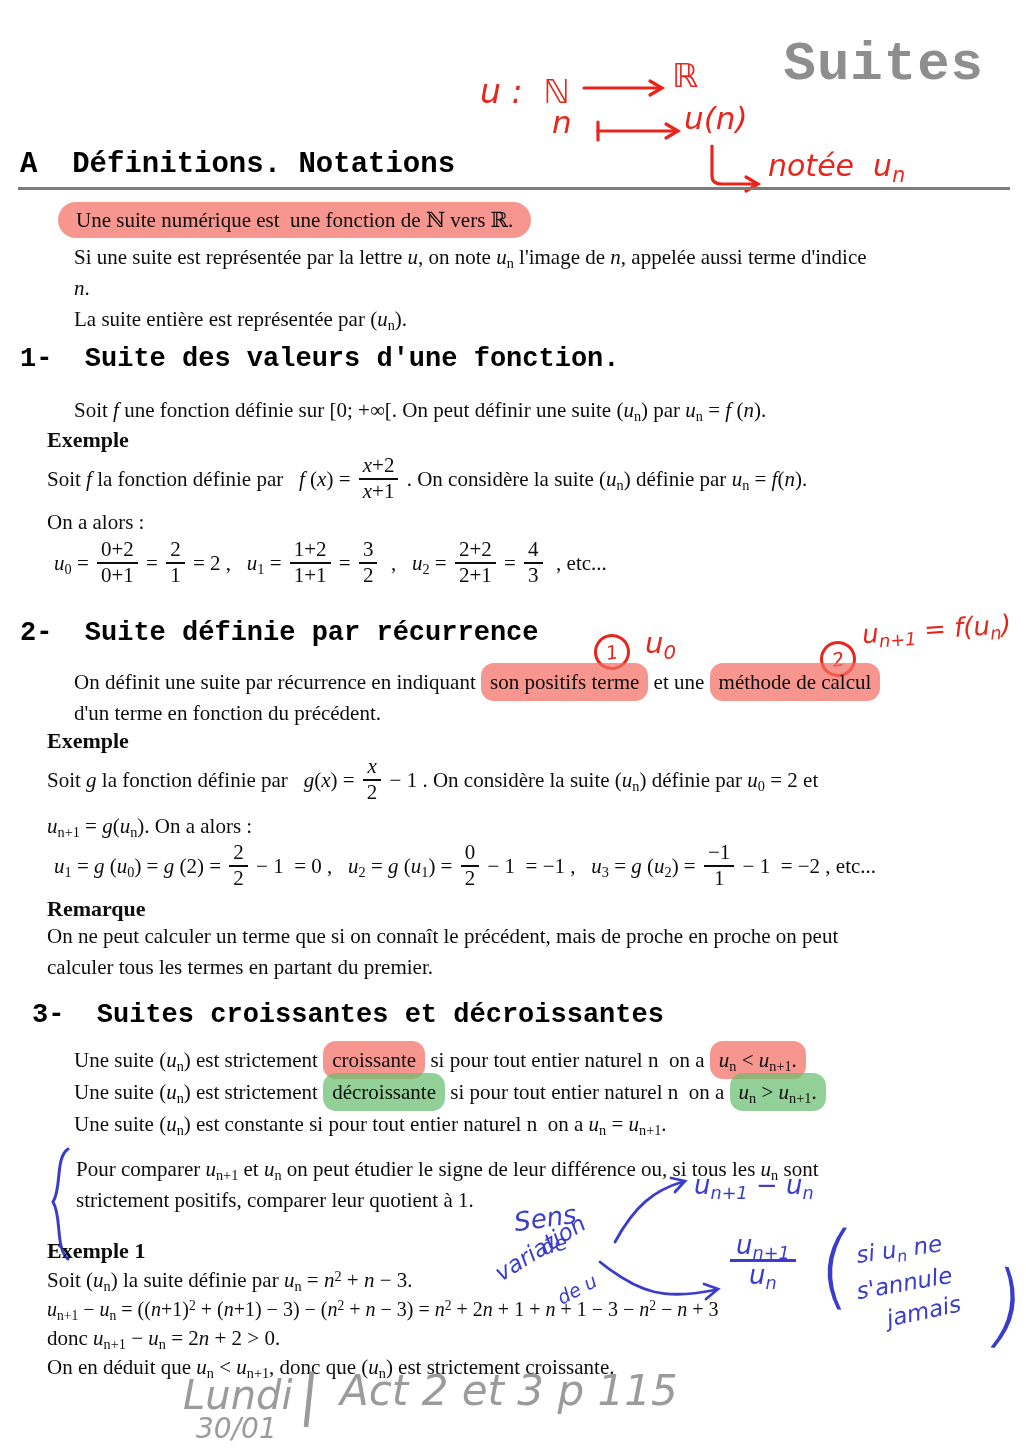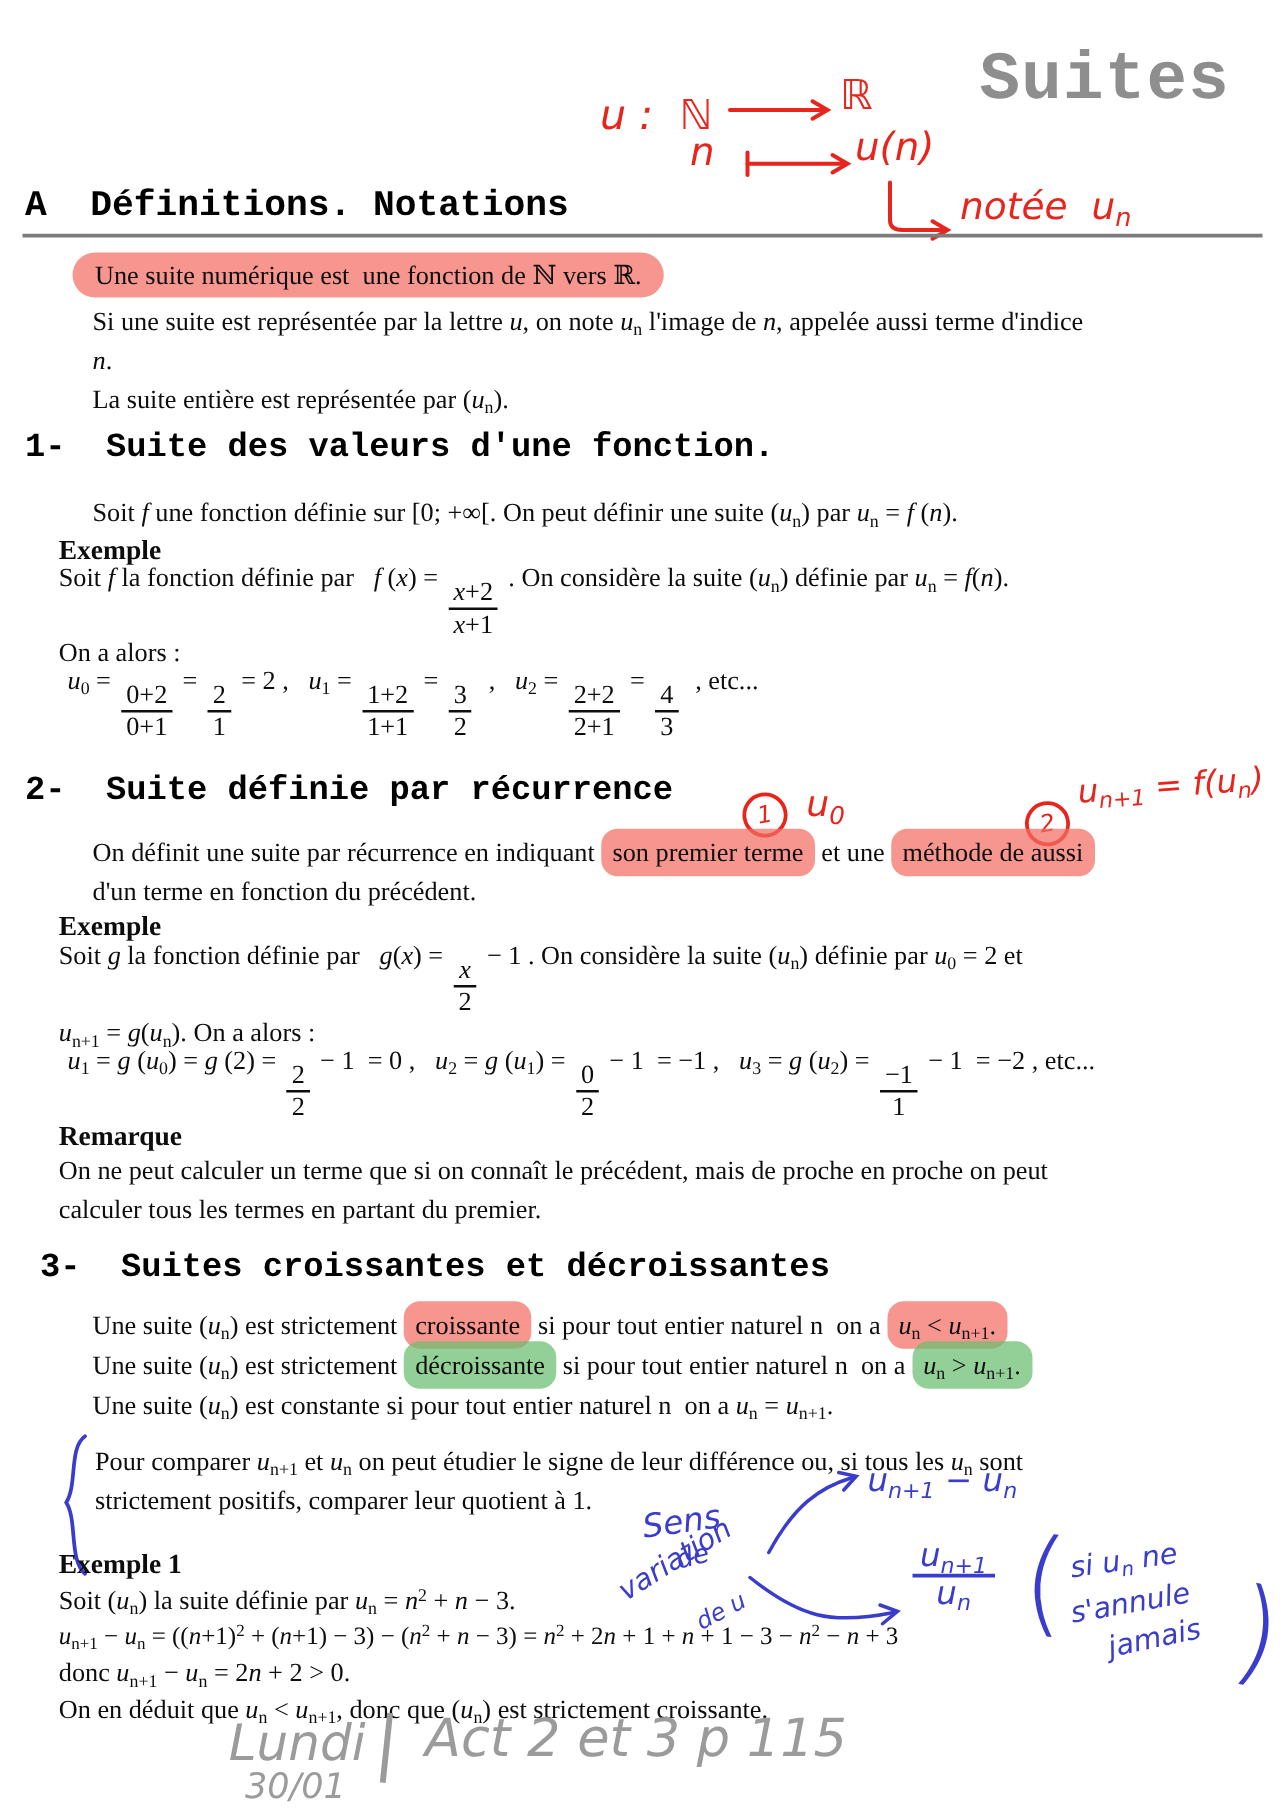--- a/index.html
+++ b/index.html
@@ -9,21 +9,21 @@
   .abs{position:absolute;white-space:pre;}
   .sans{font-family:Liberation Mono, monospace;}
   .hw{font-family:"DejaVu Sans","Liberation Sans",sans-serif;font-style:italic;}
   .doc-title{font-weight:bold;font-size:54px;color:#8e8e8e;letter-spacing:1px;}
   .h-a{font-weight:bold;font-size:29px;color:#000;}
   .h-num{font-weight:bold;font-size:27px;color:#000;}
   .rule{position:absolute;height:3px;background:#7c7c7c;}
   .line{font-size:21px;line-height:1.4;}
   .eq{font-size:20px;}
   .blabel{font-weight:bold;font-size:22px;}
-  .mathline{position:absolute;display:flex;font-size:21px;white-space:pre;}
+  .mathline{position:absolute;display:flex;align-items:center;font-size:21px;white-space:pre;}
   .mseg{white-space:pre;}
   .frac{display:inline-flex;flex-direction:column;align-items:center;margin:12px 3px;line-height:1.12;}
   .frac .fn{padding:0 4px;border-bottom:2px solid #0d0d0d;}
   .frac .fd{padding:0 4px;}
   sub{font-size:0.68em;vertical-align:-0.3em;line-height:0;}
   sup{font-size:0.68em;vertical-align:0.45em;line-height:0;}
   .hl-pink{background:rgba(243,109,99,0.72);border-radius:13px;padding:7px 9px;}
   .hl-green{background:rgba(106,190,112,0.72);border-radius:13px;padding:7px 9px;}
   .pill{background:rgba(243,109,99,0.72);border-radius:18px;padding:6px 18px;}
   .red{color:#e8251c;}
@@ -76,21 +76,21 @@
   <div class="abs blabel" style="left:47px;top:427px;">Exemple</div>
   <div class="mathline" style="left:47px;top:450px;height:58px;"><span class="mseg">Soit <i>f</i> la fonction définie par   <i>f</i> (<i>x</i>) = </span><span class="frac"><span class="fn"><i>x</i>+2</span><span class="fd"><i>x</i>+1</span></span><span class="mseg"> . On considère la suite (<i>u</i><sub>n</sub>) définie par <i>u</i><sub>n</sub> = <i>f</i>(<i>n</i>).</span></div>
   <div class="abs line" style="left:47px;top:508px;">On a alors :</div>
   <div class="mathline" style="left:54px;top:532px;height:62px;"><span class="mseg"><i>u</i><sub>0</sub> = </span><span class="frac"><span class="fn">0+2</span><span class="fd">0+1</span></span><span class="mseg"> = </span><span class="frac"><span class="fn">2</span><span class="fd">1</span></span><span class="mseg"> = 2 ,   <i>u</i><sub>1</sub> = </span><span class="frac"><span class="fn">1+2</span><span class="fd">1+1</span></span><span class="mseg"> = </span><span class="frac"><span class="fn">3</span><span class="fd">2</span></span><span class="mseg">  ,   <i>u</i><sub>2</sub> = </span><span class="frac"><span class="fn">2+2</span><span class="fd">2+1</span></span><span class="mseg"> = </span><span class="frac"><span class="fn">4</span><span class="fd">3</span></span><span class="mseg">  , etc...</span></div>
 
   <div class="abs sans h-num" style="left:20px;top:618px;">2-  Suite définie par récurrence</div>
   <div class="circnum" style="left:594px;top:634px;">1</div>
   <div class="abs hw red" style="left:645px;top:626px;font-size:29px;">u<sub>0</sub></div>
   <div class="circnum" style="left:820px;top:641px;">2</div>
   <div class="abs hw red" style="left:862px;top:614px;font-size:26px;transform:rotate(-4deg);">u<sub>n+1</sub> = f(u<sub>n</sub>)</div>
-  <div class="abs line" style="left:74px;top:668px;"><span style="white-space: pre;">On définit une suite par récurrence en indiquant </span><span class="hl-pink" style="white-space: pre;">son premier terme</span><span style="white-space: pre;"> et une </span><span class="hl-pink" style="white-space: pre;">méthode de aussi</span></div>
+  <div class="abs line" style="left:74px;top:668px;"><span style="white-space: pre;">On définit une suite par récurrence en indiquant </span><span class="hl-pink" style="white-space: pre;">son positifs terme</span><span style="white-space: pre;"> et une </span><span class="hl-pink" style="white-space: pre;">méthode de calcul</span></div>
   <div class="abs line" style="left:74px;top:699px;"><span style="white-space: pre;">d'un terme en fonction du précédent.</span></div>
   <div class="abs blabel" style="left:47px;top:728px;">Exemple</div>
   <div class="mathline" style="left:47px;top:752px;height:56px;"><span class="mseg">Soit <i>g</i> la fonction définie par   <i>g</i>(<i>x</i>) = </span><span class="frac"><span class="fn"><i>x</i></span><span class="fd">2</span></span><span class="mseg"> − 1 . On considère la suite (<i>u</i><sub>n</sub>) définie par <i>u</i><sub>0</sub> = 2 et</span></div>
   <div class="abs line" style="left:47px;top:812px;"><i>u</i><sub>n+1</sub> = <i>g</i>(<i>u</i><sub>n</sub>). On a alors :</div>
   <div class="mathline" style="left:54px;top:836px;height:60px;"><span class="mseg"><i>u</i><sub>1</sub> = <i>g</i> (<i>u</i><sub>0</sub>) = <i>g</i> (2) = </span><span class="frac"><span class="fn">2</span><span class="fd">2</span></span><span class="mseg"> − 1  = 0 ,   <i>u</i><sub>2</sub> = <i>g</i> (<i>u</i><sub>1</sub>) = </span><span class="frac"><span class="fn">0</span><span class="fd">2</span></span><span class="mseg"> − 1  = −1 ,   <i>u</i><sub>3</sub> = <i>g</i> (<i>u</i><sub>2</sub>) = </span><span class="frac"><span class="fn">−1</span><span class="fd">1</span></span><span class="mseg"> − 1  = −2 , etc...</span></div>
   <div class="abs blabel" style="left:47px;top:896px;">Remarque</div>
   <div class="abs line" style="left:47px;top:922px;">On ne peut calculer un terme que si on connaît le précédent, mais de proche en proche on peut</div>
   <div class="abs line" style="left:47px;top:953px;">calculer tous les termes en partant du premier.</div>
 
   <div class="abs sans h-num" style="left:32px;top:1000px;">3-  Suites croissantes et décroissantes</div>

